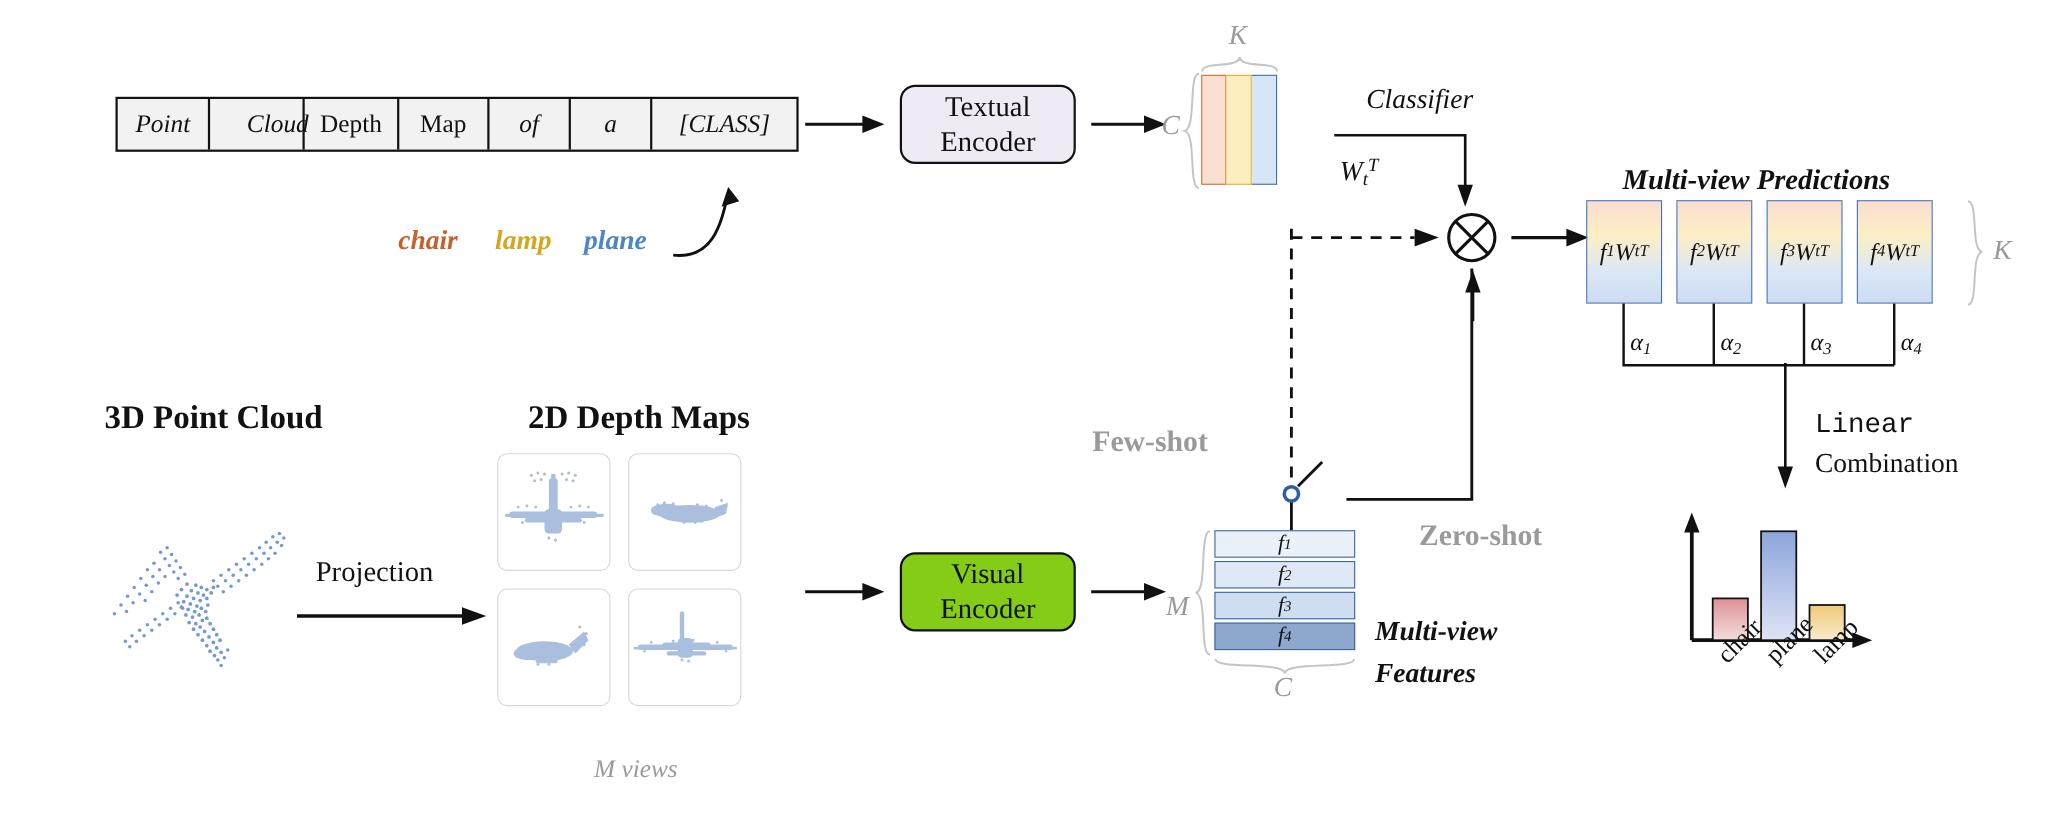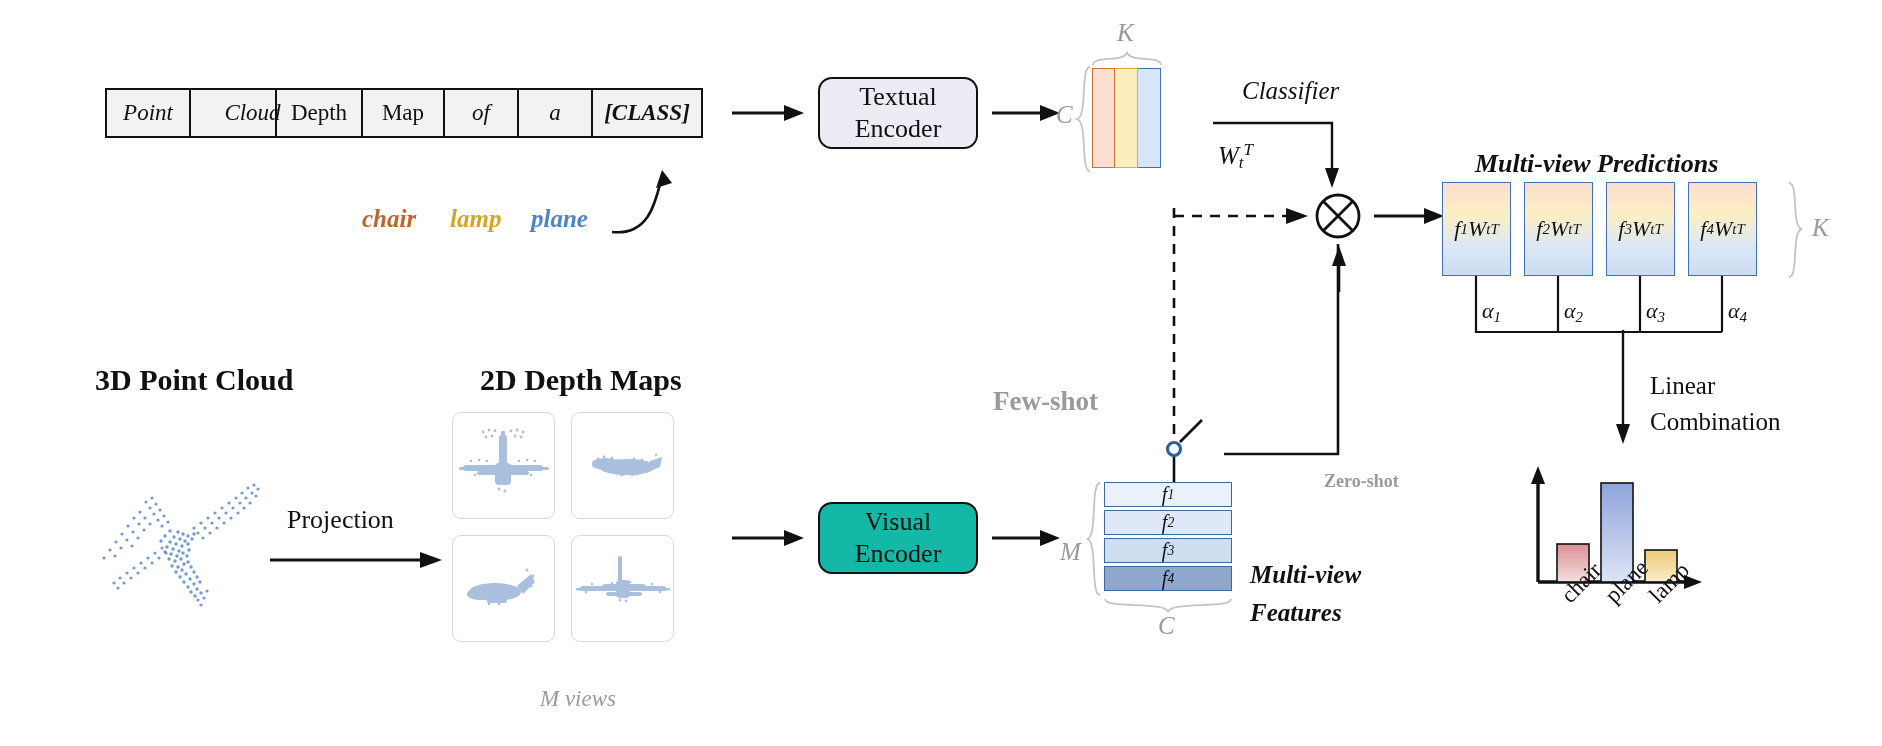--- a/index.html
+++ b/index.html
@@ -43,21 +43,21 @@
     box-sizing: border-box;
     padding: 0 6px;
   }
   .token:last-child { border-right: none; }
   .token.w1 { width: 84px; }
   .token.w2 { width: 86px; padding-left: 45px; }
   .token.w3 { width: 86px; }
   .token.w4 { width: 82px; }
   .token.w5 { width: 74px; }
   .token.w6 { width: 74px; }
-  .token.w7 { width: 108px; font-weight: bold; }
+  .token.w7 { width: 131px; }
   .token.upright { font-style: normal; }
 
   
   .class-word {
     font-size: 25px;
     font-style: italic;
     font-weight: 600;
     white-space: nowrap;
   }
 
@@ -75,21 +75,21 @@
     box-sizing: border-box;
   }
   #textual-encoder {
     left: 818px; top: 77px;
     width: 160px; height: 72px;
     background: #efebf5;
   }
   #visual-encoder {
     left: 818px; top: 502px;
     width: 160px; height: 72px;
-    background: #14b8a6;
+    background: #84cc16;
   }
 
   
   #inter-view-adapter {
     left: 1098px; top: 280px;
     width: 152px; height: 64px;
     background: #e3efda;
     border: 2.5px dashed #2b2b2b;
     border-radius: 9px;
     display: flex;
@@ -254,21 +254,21 @@
     <path class="stroke" stroke-width="2.6" stroke-dasharray="10 8" d="M 6 2 L 6 230"></path>
   </svg>
 
   <svg class="abs" style="left:1374px; top:203px;" width="76" height="28">
     <path class="stroke" stroke-width="2.8" d="M 0 13 L 52 13"></path>
     <path d="M 70 13 L 50 5 L 50 21 Z" fill="#111"></path>
   </svg>
 
 
   <div class="abs lab lab-gray lab-bold" style="left:993px; top:370px; font-size:27px;">Few-shot</div>
-  <div class="abs lab lab-gray lab-bold" style="left:1324px; top:455px; font-size:18px;">Zero-shot</div>
+  <div class="abs lab lab-gray lab-bold" style="left:1290px; top:455px; font-size:27px;">Zero-shot</div>
 
   <svg class="abs" style="left:1130px; top:412px;" width="230" height="80">
     <path class="stroke" stroke-width="2.6" d="M 44 40 L 44 76"></path>
     <path class="stroke" stroke-width="2.6" d="M 50 30 L 72 8"></path>
     <circle cx="44" cy="37" r="6.5" stroke="#2e5f9e" stroke-width="3.2" fill="#ffffff"></circle>
     <path class="stroke" stroke-width="2.6" d="M 94 42 L 208 42 L 208 -168"></path>
   </svg>
   <svg class="abs" style="left:1330px; top:246px;" width="18" height="46">
     <path d="M 9 0 L 2 20 L 16 20 Z" fill="#111"></path>
     <path class="stroke" stroke-width="2.6" d="M 9 18 L 9 46"></path>
@@ -362,21 +362,21 @@
   </div>
   <div class="abs lab lab-italic" style="left:1728px; top:298px; font-size:22px;">
     <span>α</span><span class="sub">4</span>
   </div>
 
   <svg class="abs" style="left:1614px; top:330px;" width="20" height="116">
     <path class="stroke" stroke-width="2.4" d="M 9 0 L 9 96"></path>
     <path d="M 9 114 L 2 94 L 16 94 Z" fill="#111"></path>
   </svg>
 
-  <div class="abs lab" style="left:1650px; top:372px;">Linear</div>
+  <div class="abs lab" style="left:1650px; top:372px;font-family:Liberation Mono, monospace;">Linear</div>
   <div class="abs lab" style="left:1650px; top:408px;">Combination</div>
 
   <div class="abs" style="left:1520px; top:462px; width:260px; height:180px;">
     <svg width="260" height="180">
       <defs>
         <linearGradient id="gchair" x1="0" y1="0" x2="0" y2="1">
           <stop offset="0%" stop-color="#dd9096"></stop>
             <stop offset="100%" stop-color="#f4dedc"></stop>
         </linearGradient>
         <linearGradient id="gplane" x1="0" y1="0" x2="0" y2="1">

